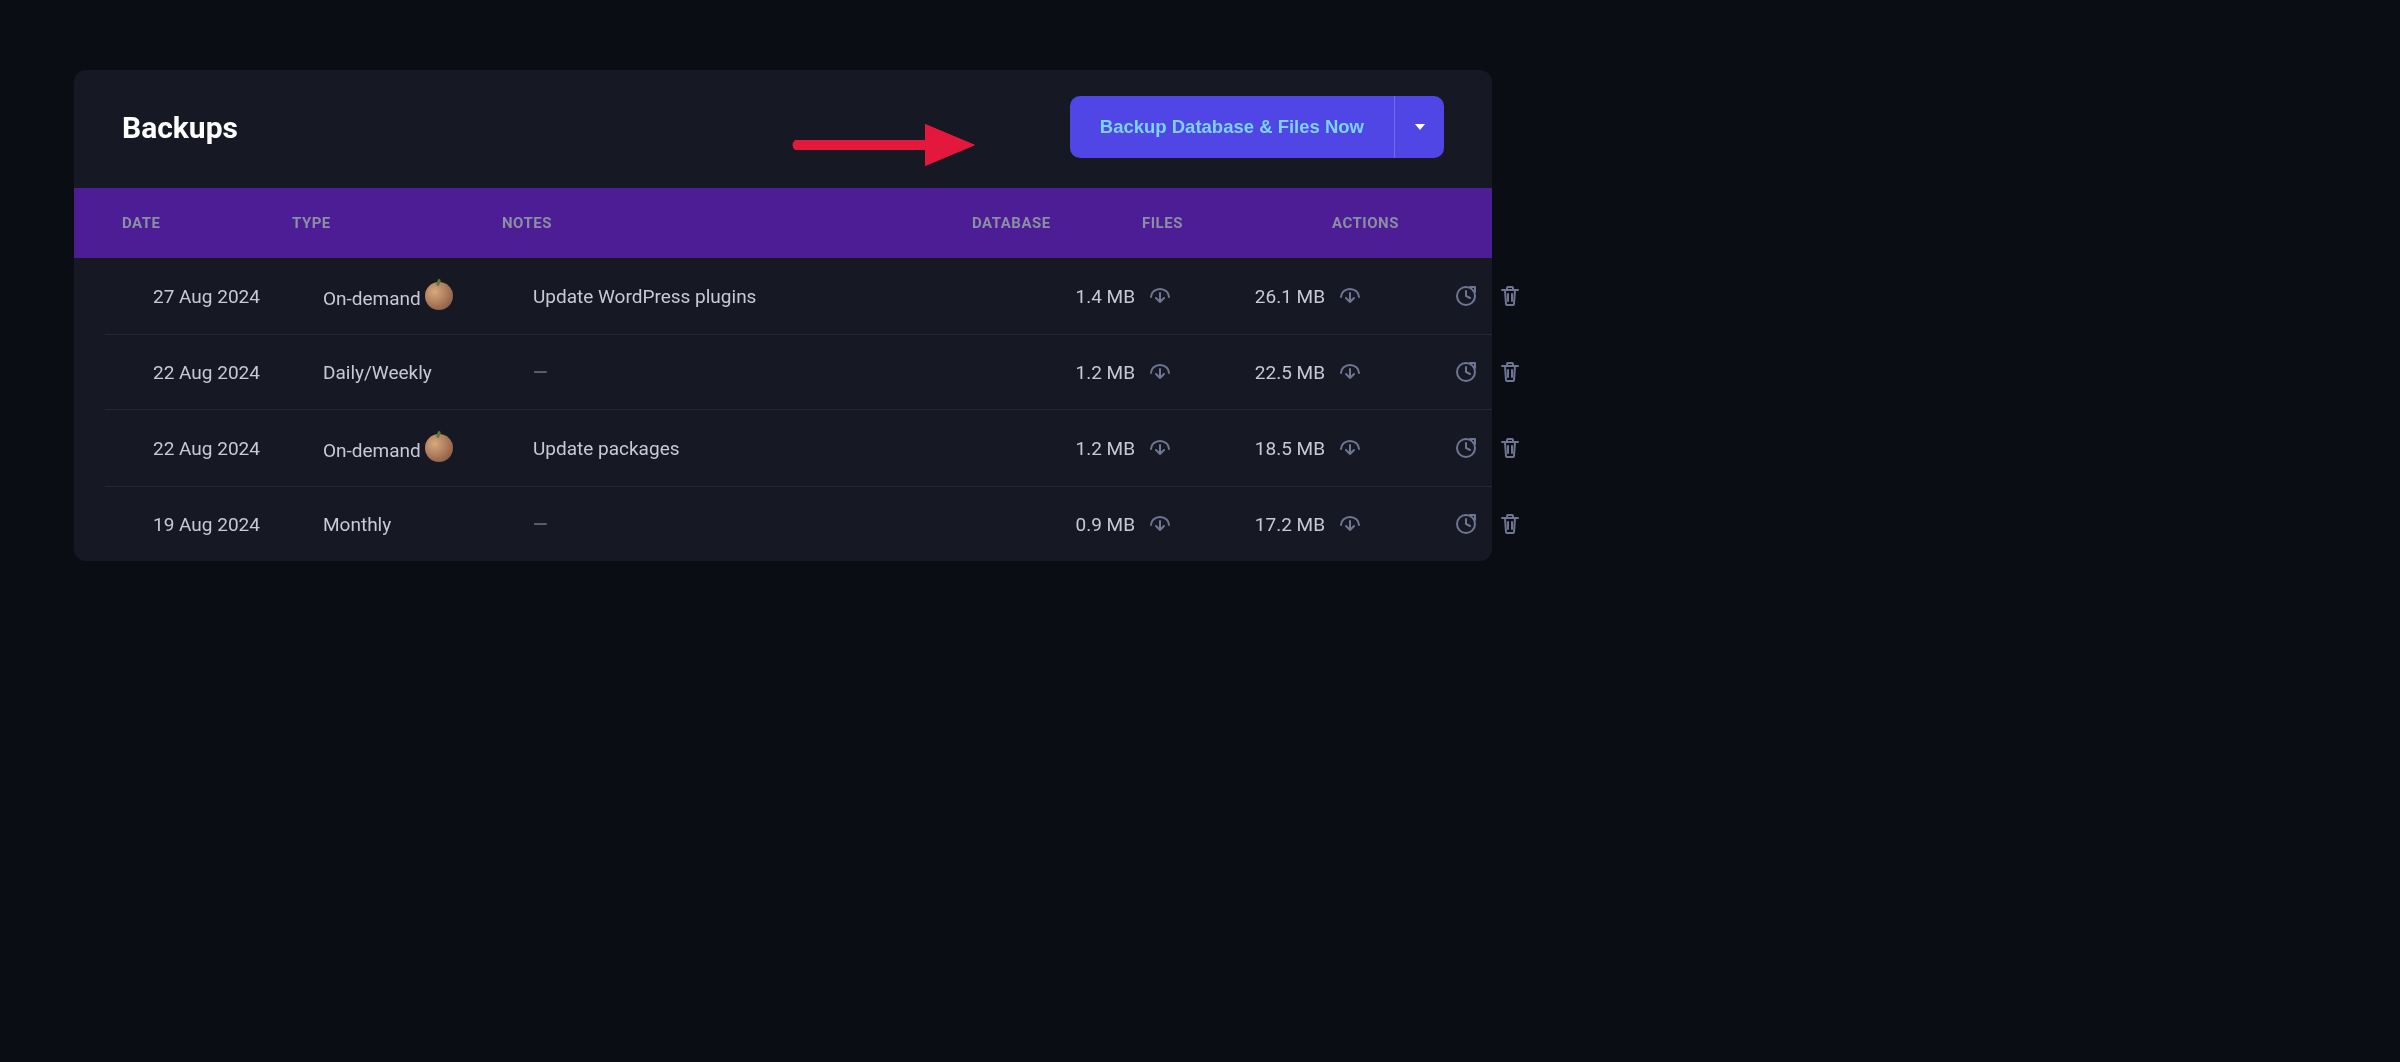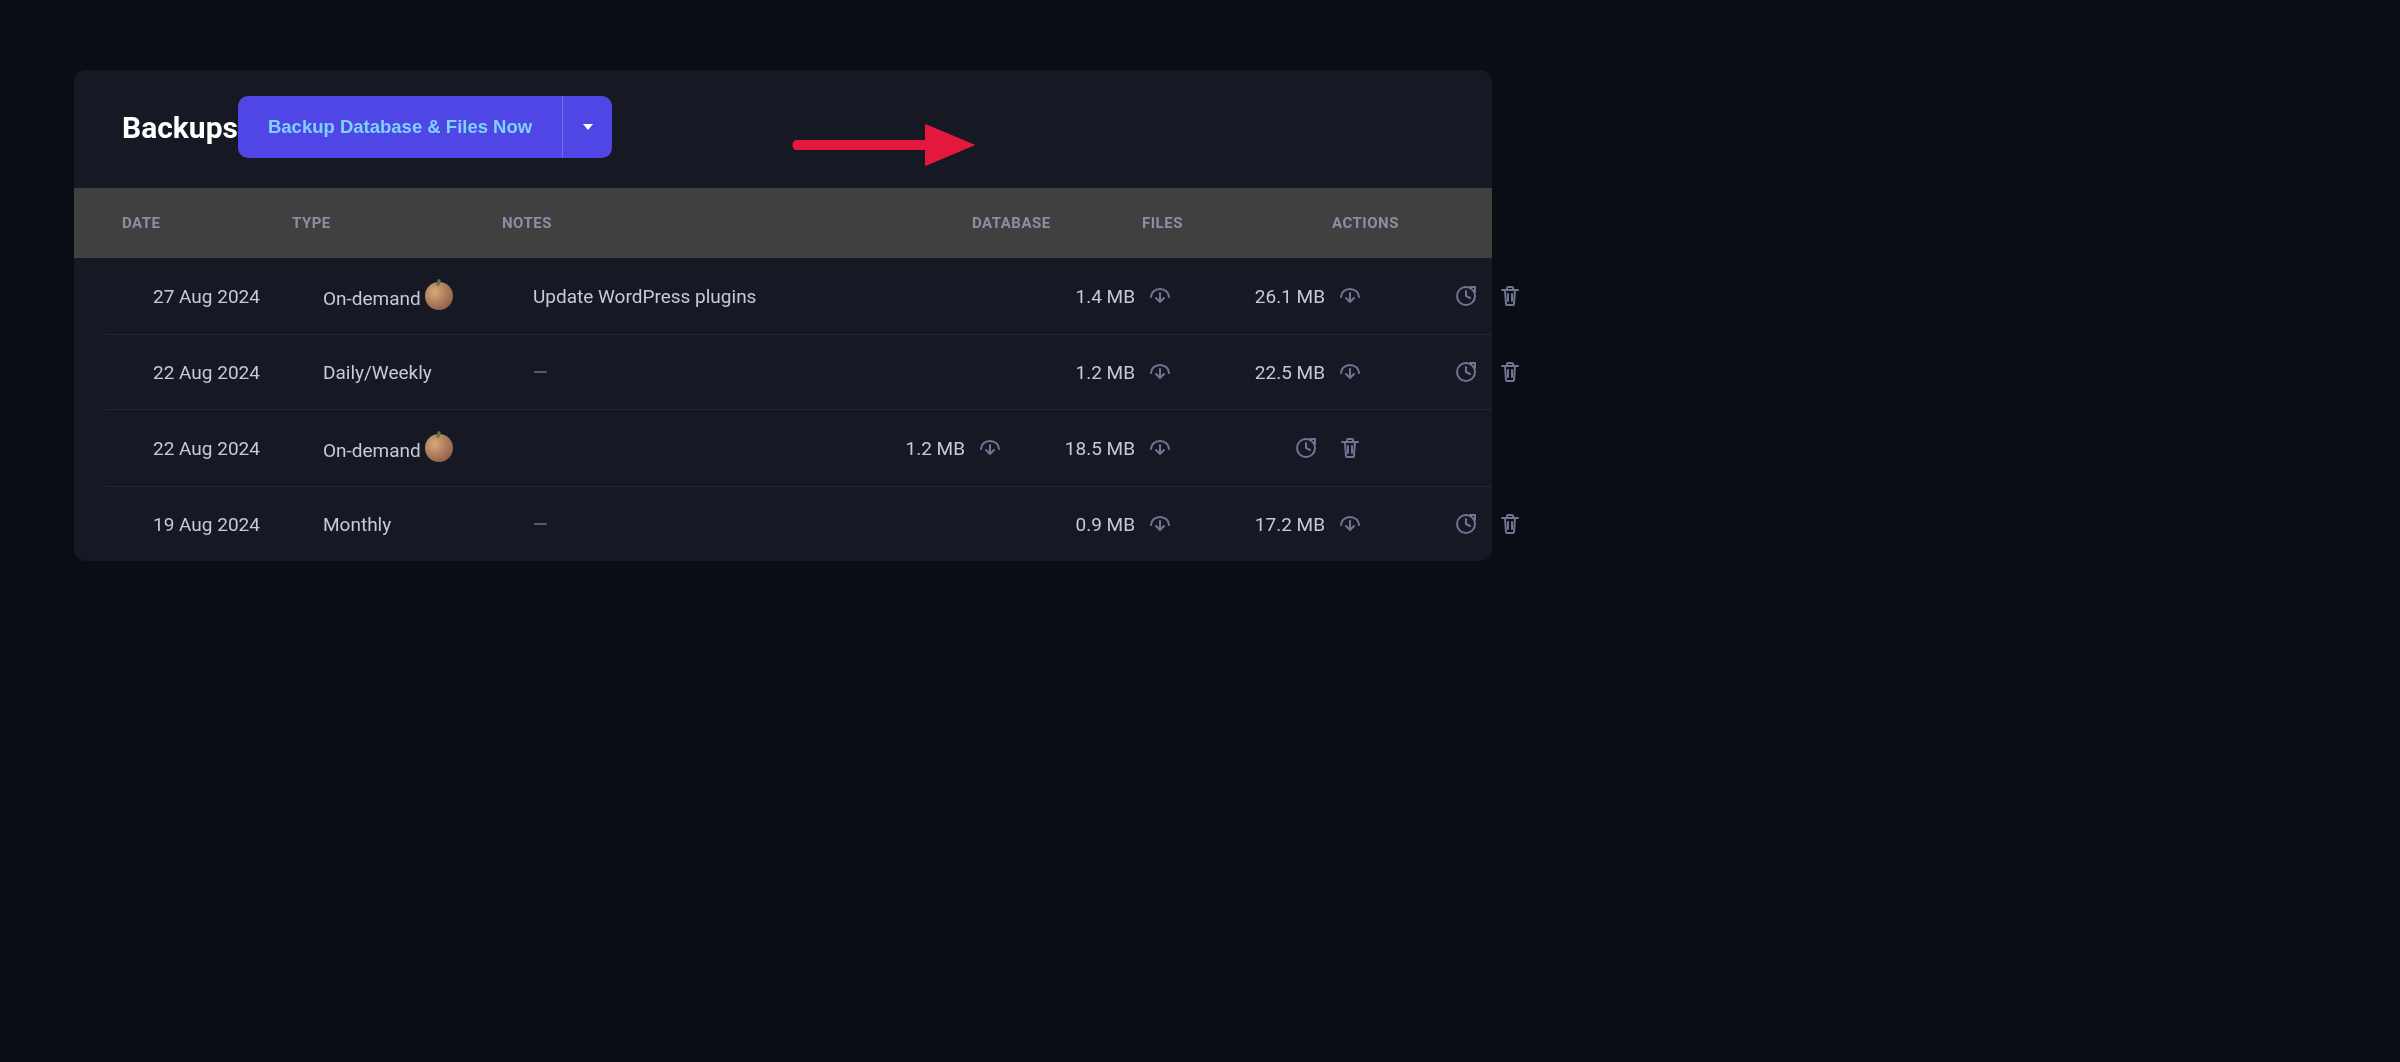--- a/index.html
+++ b/index.html
@@ -15,21 +15,21 @@
     position: absolute;
     left: 74px;
     top: 70px;
     width: 1418px;
     background: #161924;
     border-radius: 12px;
   }
   .panel-header {
     display: flex;
     align-items: center;
-    justify-content: flex-start;
+    justify-content: space-between;
     padding: 26px 48px 30px 48px;
   }
   .panel-title {
     color: #ffffff;
     font-size: 30px;
     font-weight: 700;
   }
   .backup-btn-group {
     display: flex;
     align-items: stretch;
@@ -57,21 +57,21 @@
   .caret {
     width: 0; height: 0;
     border-left: 5px solid transparent;
     border-right: 5px solid transparent;
     border-top: 6px solid #ffffff;
   }
   .table-head {
     display: grid;
     grid-template-columns: 170px 210px 470px 170px 190px 160px;
     padding: 26px 48px;
-    background: #404040;
+    background: #4c1d95;
     color: #8a8fa3;
     font-size: 15px;
     font-weight: 700;
     letter-spacing: 0.5px;
   }
   .th-right { }
   .row {
     display: grid;
     grid-template-columns: 170px 210px 470px 170px 190px 160px;
     padding: 24px 48px;
@@ -231,20 +231,21 @@
             </svg>
           </span>
     </div>
   </div>
       <div class="row">
     <div>22 Aug 2024</div>
     <div class="cell-type">
       <span>On-demand</span>
       <span class="avatar"></span>
     </div>
+    <div class="cell-notes ">Update packages</div>
     <div class="cell-db">
       <span>1.2 MB</span>
       <span class="icon">
             <svg viewBox="0 0 26 26">
               <use href="#i-download"></use>
             </svg>
           </span>
     </div>
     <div class="cell-files">
       <span>18.5 MB</span>

